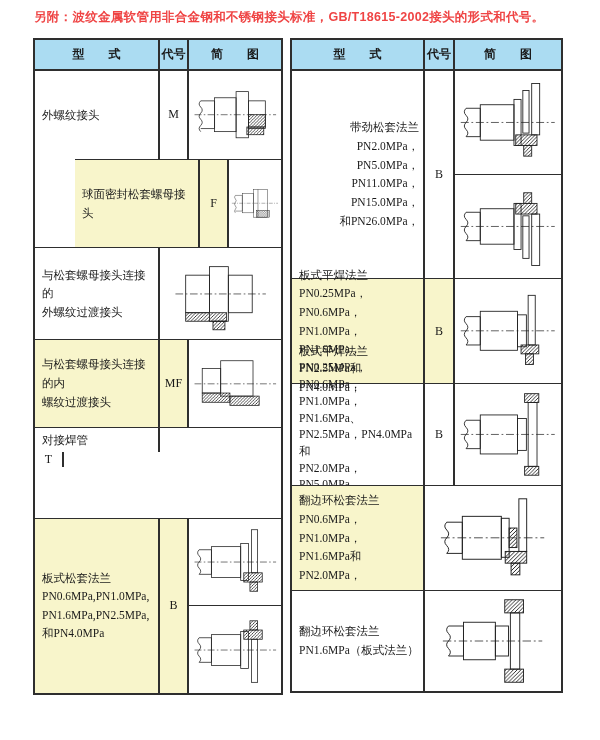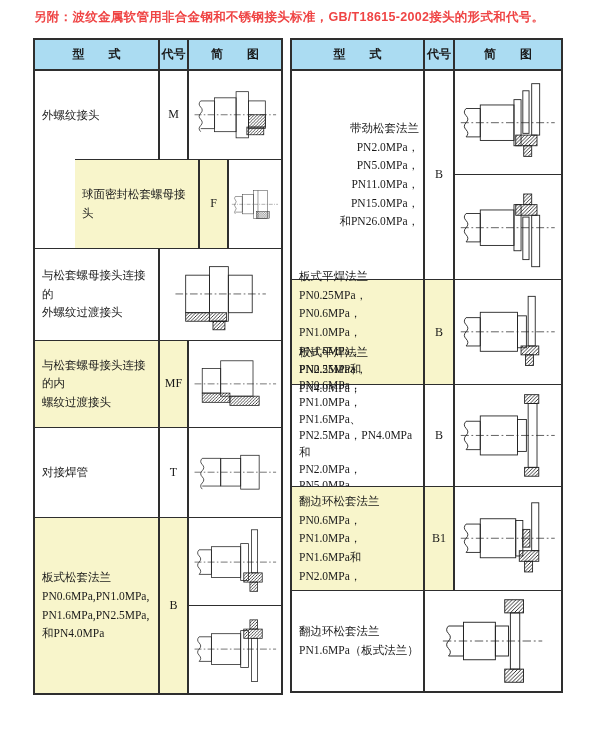--- a/index.html
+++ b/index.html
@@ -141,21 +141,21 @@
             <line x1="2" y1="48" x2="108" y2="48" stroke="#222222" stroke-width="0.8" stroke-dasharray="9 3 2 3"></line>
             <rect x="12" y="28" width="24" height="32" fill="none" stroke="#222222" stroke-width="1"></rect>
             <rect x="36" y="18" width="42" height="46" fill="none" stroke="#222222" stroke-width="1"></rect>
             <rect x="12" y="60" width="36" height="12" fill="url(#ht3)" stroke="#222222" stroke-width="1"></rect>
             <rect x="48" y="64" width="38" height="12" fill="url(#ht3)" stroke="#222222" stroke-width="1"></rect>
           </svg>
         </div>
     </div>
   </div>
 
-  <div class="row" style="height:91px;">
+  <div class="row" style="height:91px;flex-direction:column;">
     <div class="cell c-type">对接焊管</div>
     <div class="cell c-code">T</div>
     <div class="cell c-dia">
       <div class="dia">
           <svg viewBox="0 0 110 96" preserveAspectRatio="xMidYMid meet">
             <defs>
               <pattern id="ht4" patternUnits="userSpaceOnUse" width="4" height="4">
                 <path d="M0,4 L4,0" stroke="#222222" stroke-width="1"></path>
               </pattern>
             </defs>
@@ -320,21 +320,20 @@
             <rect x="74" y="84" width="16" height="10" fill="url(#ht10)" stroke="#222222" stroke-width="1"></rect>
           </svg>
         </div>
     </div>
   </div>
 
   <div class="row" style="height:105px;">
     <div class="cell c-type hl">翻边环松套法兰
 PN0.6MPa，PN1.0MPa，
 PN1.6MPa和PN2.0MPa，</div>
-    <div class="cell c-code hl">B1</div>
     <div class="cell c-dia">
       <div class="dia">
           <svg viewBox="0 0 110 96" preserveAspectRatio="xMidYMid meet">
             <defs>
               <pattern id="ht11" patternUnits="userSpaceOnUse" width="4" height="4">
                 <path d="M0,4 L4,0" stroke="#222222" stroke-width="1"></path>
               </pattern>
             </defs>
             <line x1="2" y1="48" x2="108" y2="48" stroke="#222222" stroke-width="0.8" stroke-dasharray="9 3 2 3"></line>
             <path d="M 8 32 q -4 4 0 8 q 4 4 0 8 q -4 4 0 8 q 4 4 0 8" fill="none" stroke="#222222" stroke-width="1"></path>

